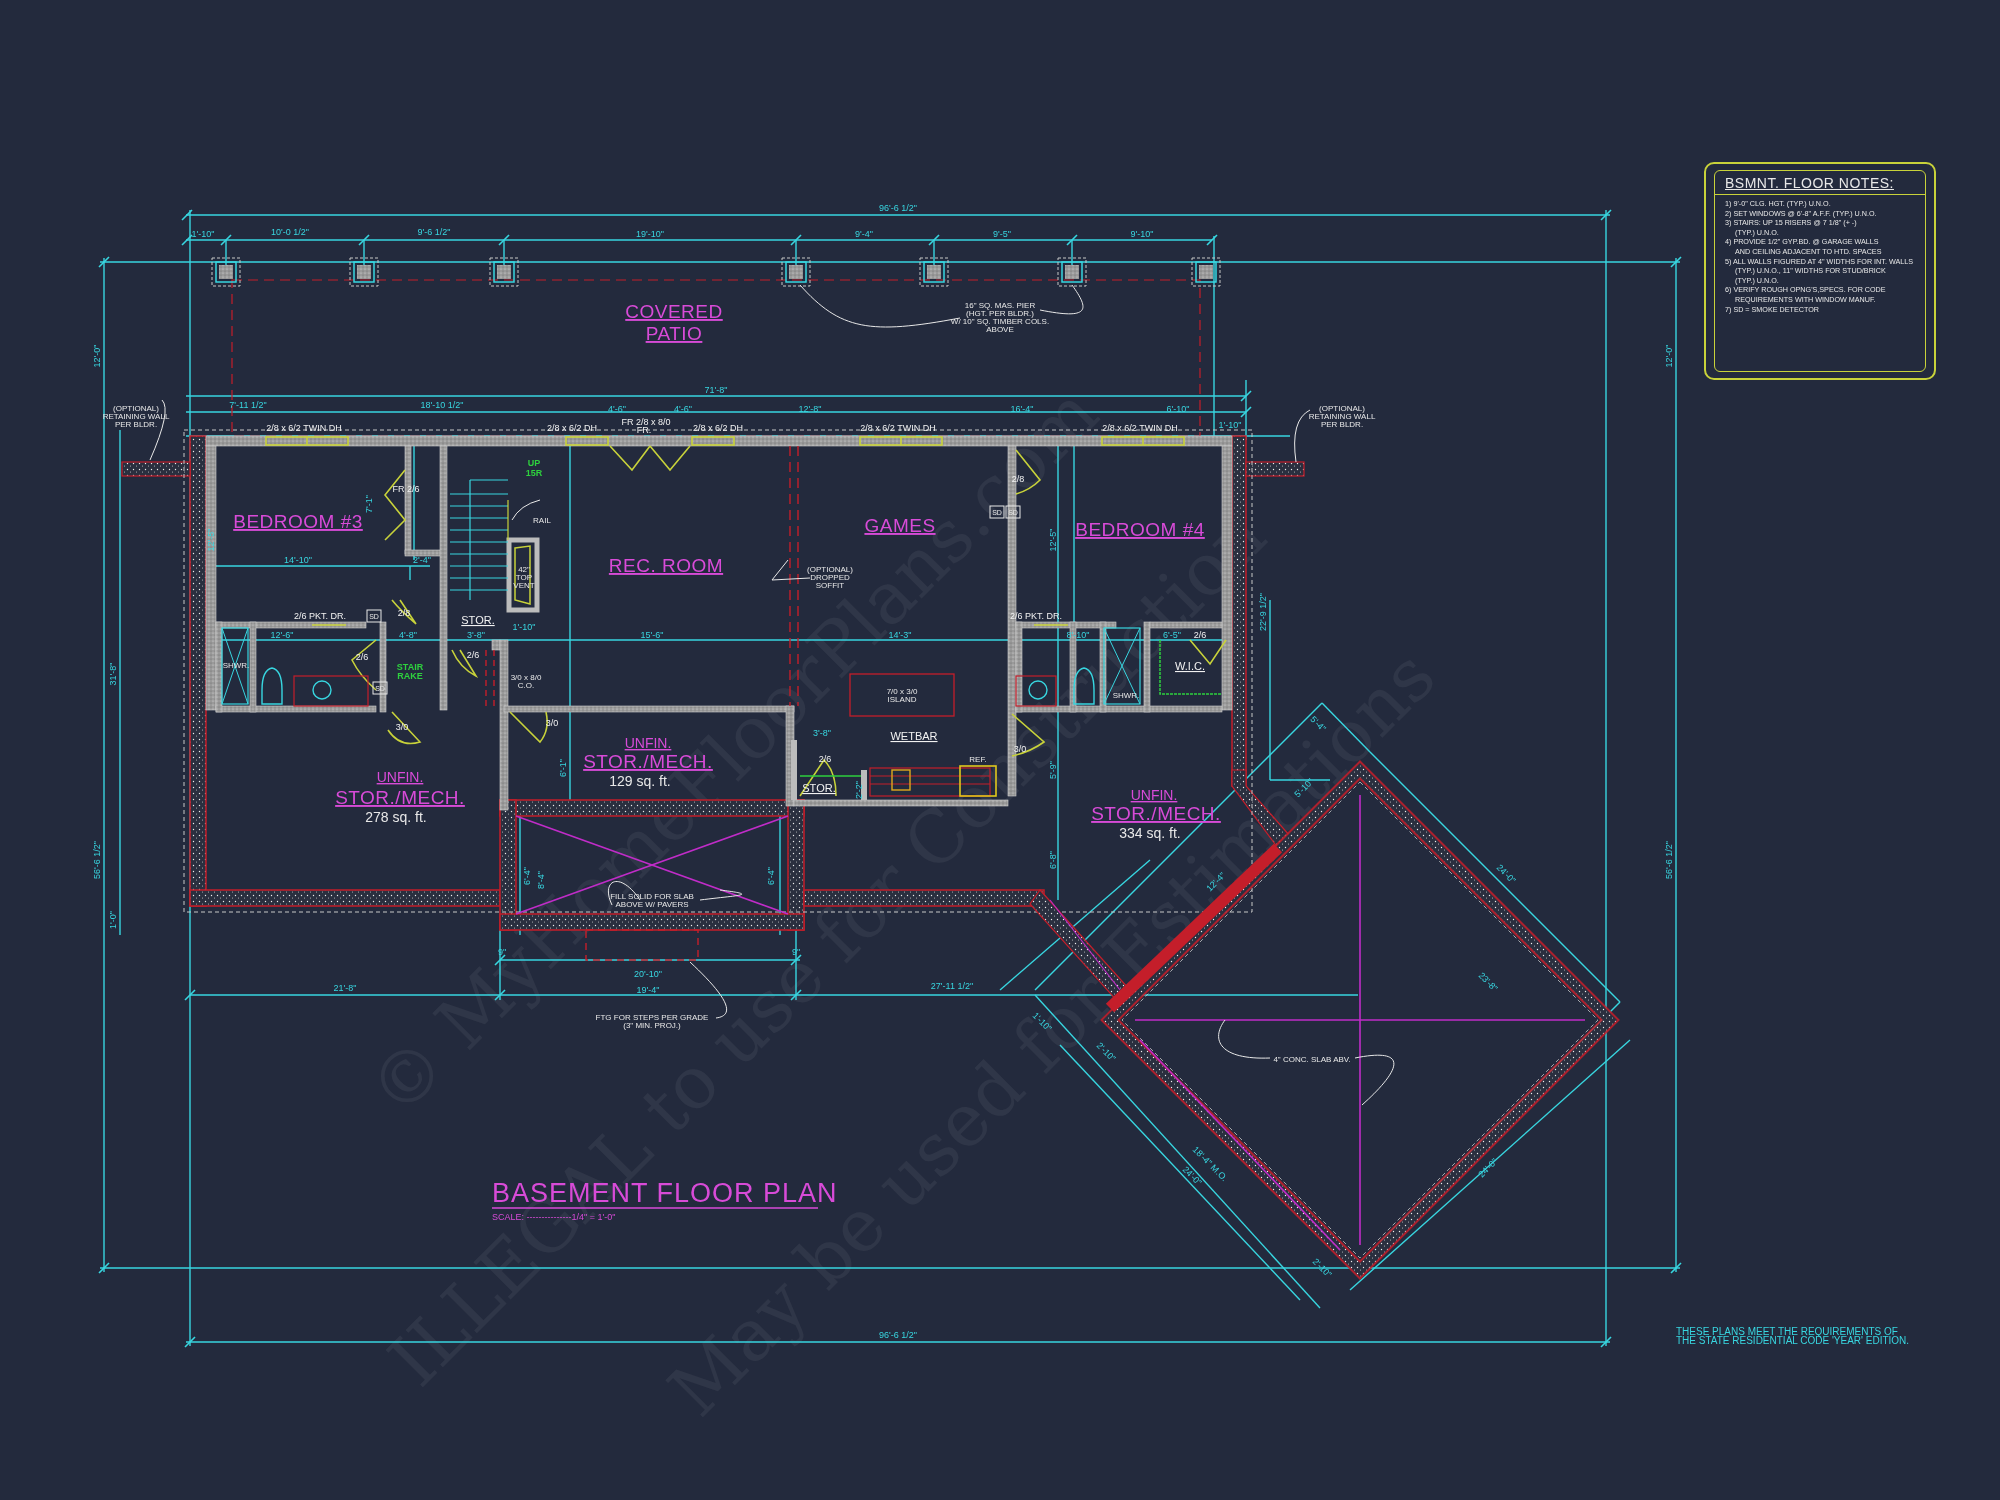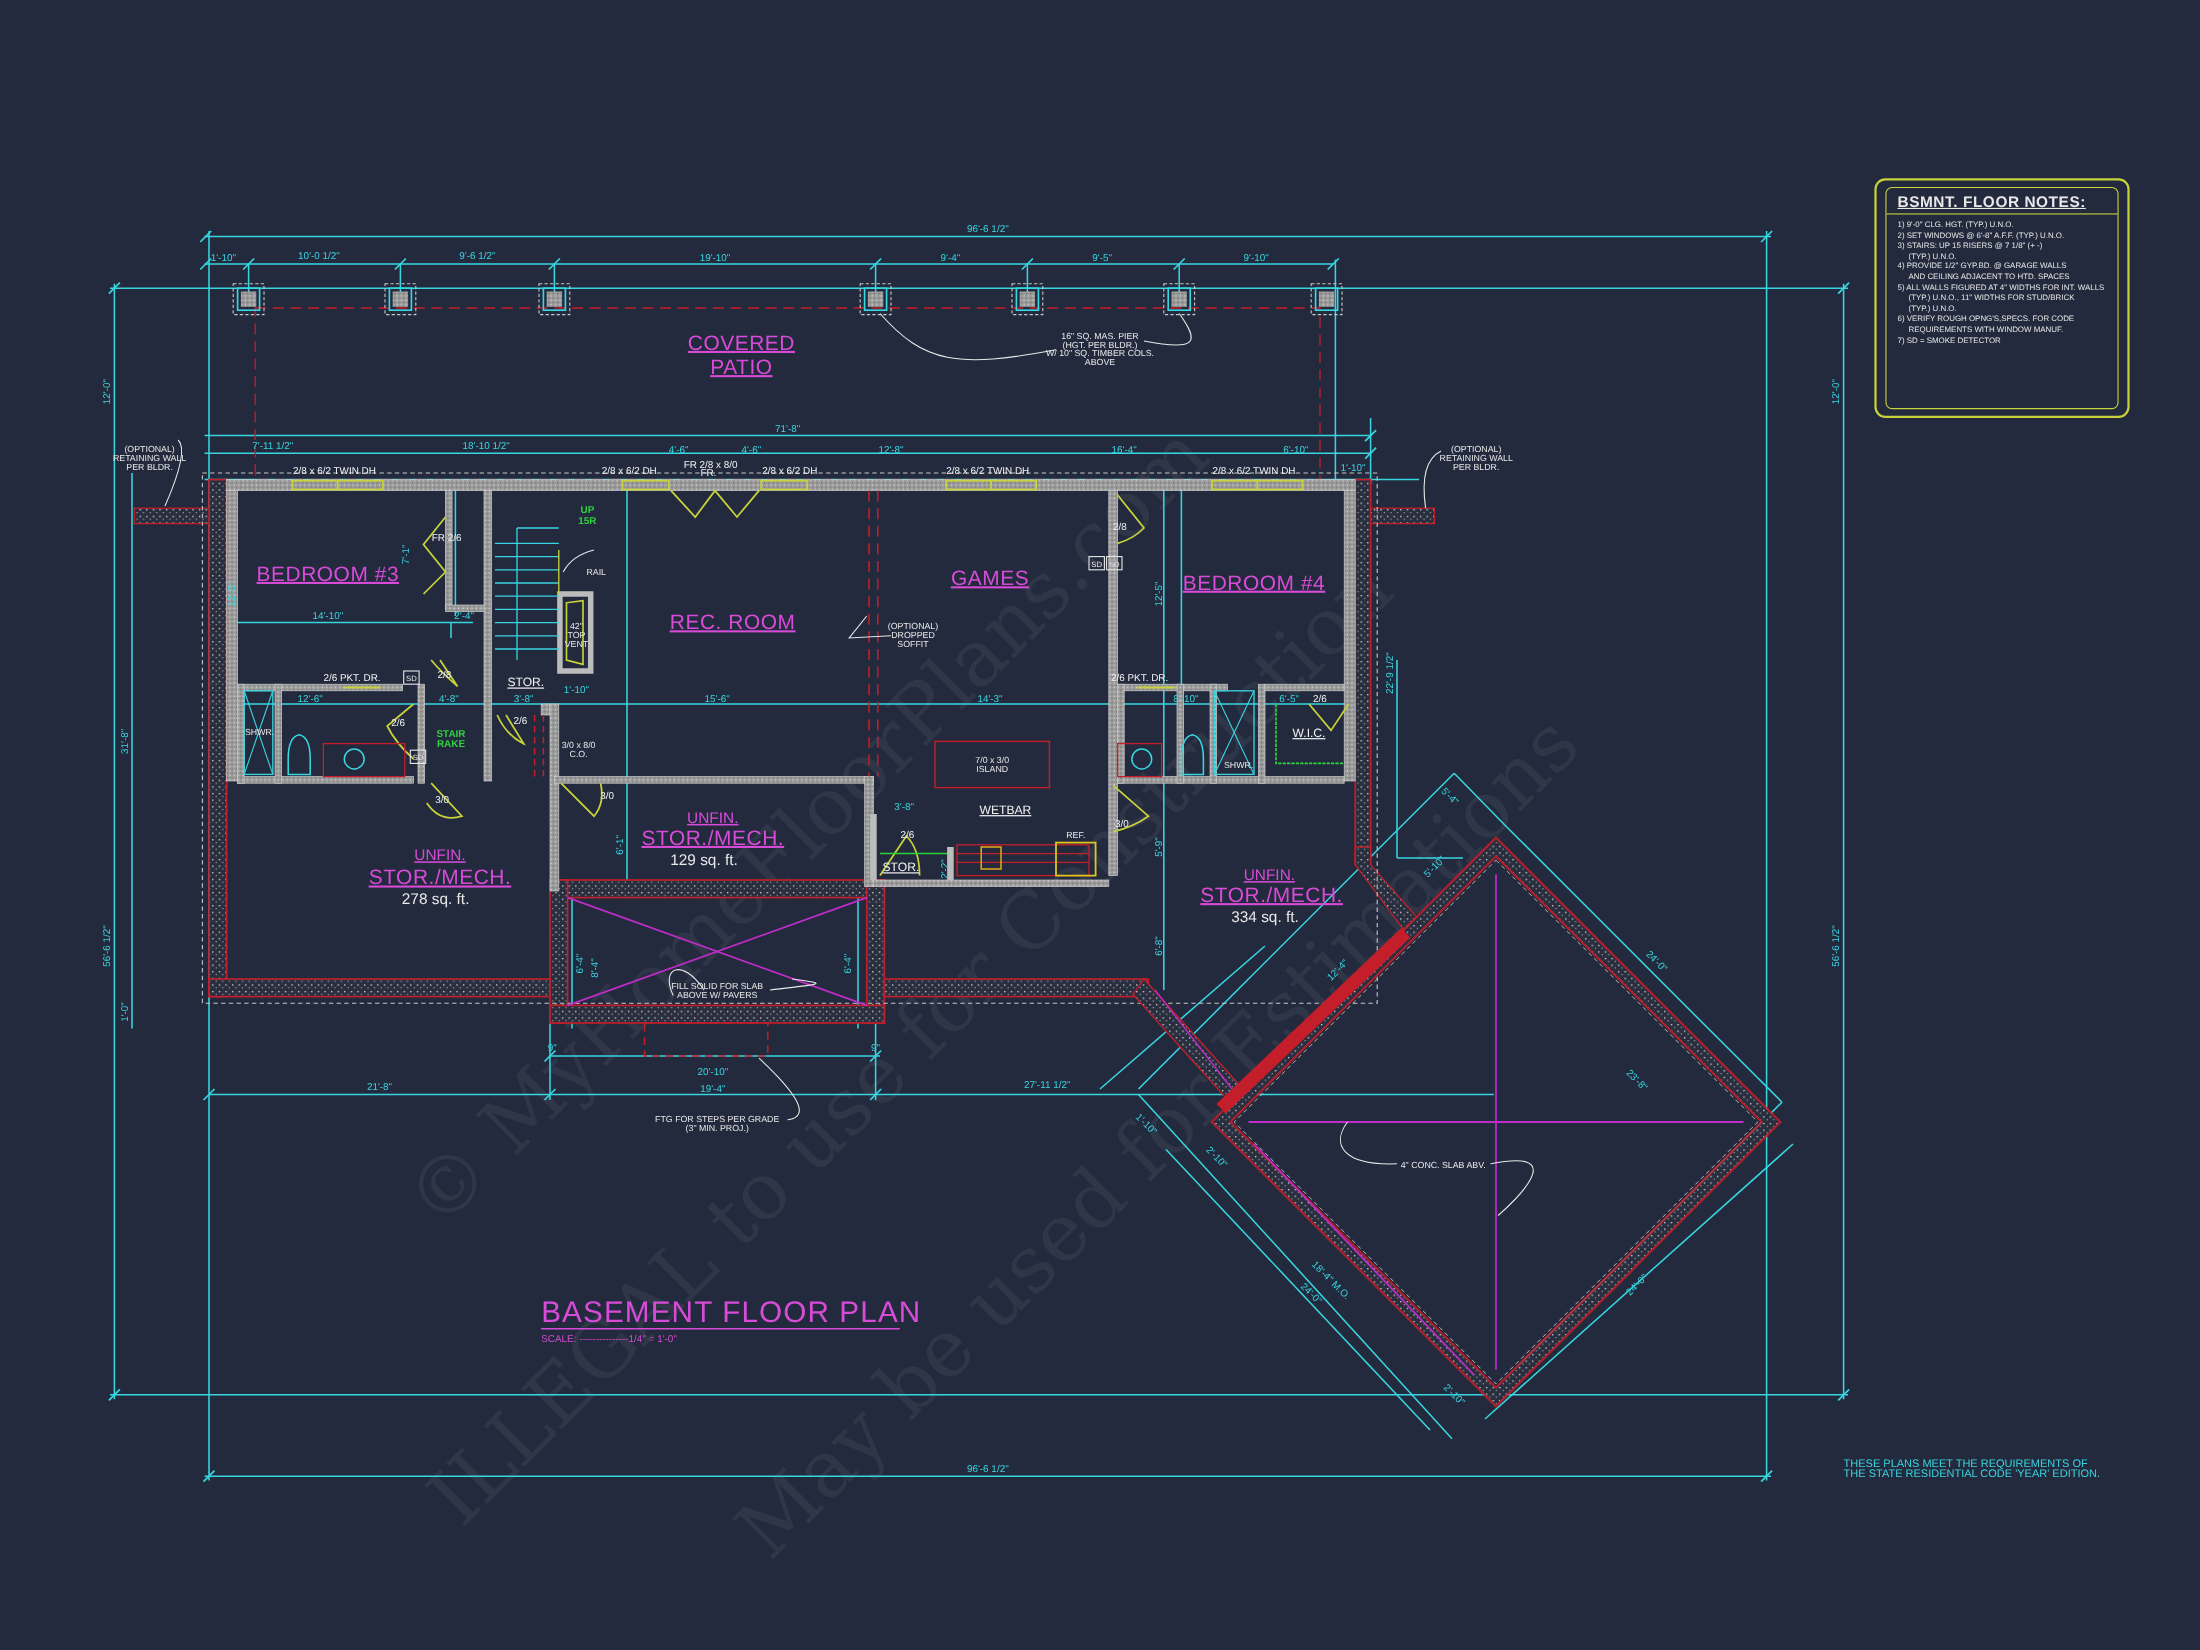--- a/index.html
+++ b/index.html
@@ -20,21 +20,20 @@
       border: 2px solid #c8d23a; border-radius: 10px; box-sizing: border-box;
     }
     #notes-inner {
       position: absolute; left: 8px; top: 6px; right: 8px; bottom: 6px;
       border: 1.5px solid #c8d23a; border-radius: 6px;
     }
     #notes-title {
       color: #e8e8e8; font-family: "Liberation Sans", sans-serif; font-size: 14px;
       padding: 4px 8px 3px 10px; border-bottom: 1.5px solid #c8d23a; text-decoration: underline;
       letter-spacing: 0.5px;
-      font-weight: bold;
     }
     #notes-list { list-style: none; margin: 4px 0 0 0; padding: 0 6px 0 10px; }
     #notes-list li { color: #e8e8e8; font-family: "Liberation Sans", sans-serif; font-size: 7.2px; line-height: 9.6px; text-transform: uppercase; }
     #code-note {
       position: absolute; left: 1676px; top: 1328px; width: 240px;
       color: #38d6e0; font-family: "Liberation Sans", sans-serif; font-size: 10px; line-height: 8.6px; text-transform: uppercase;
     }
   </style>
 </head>
 <body>

